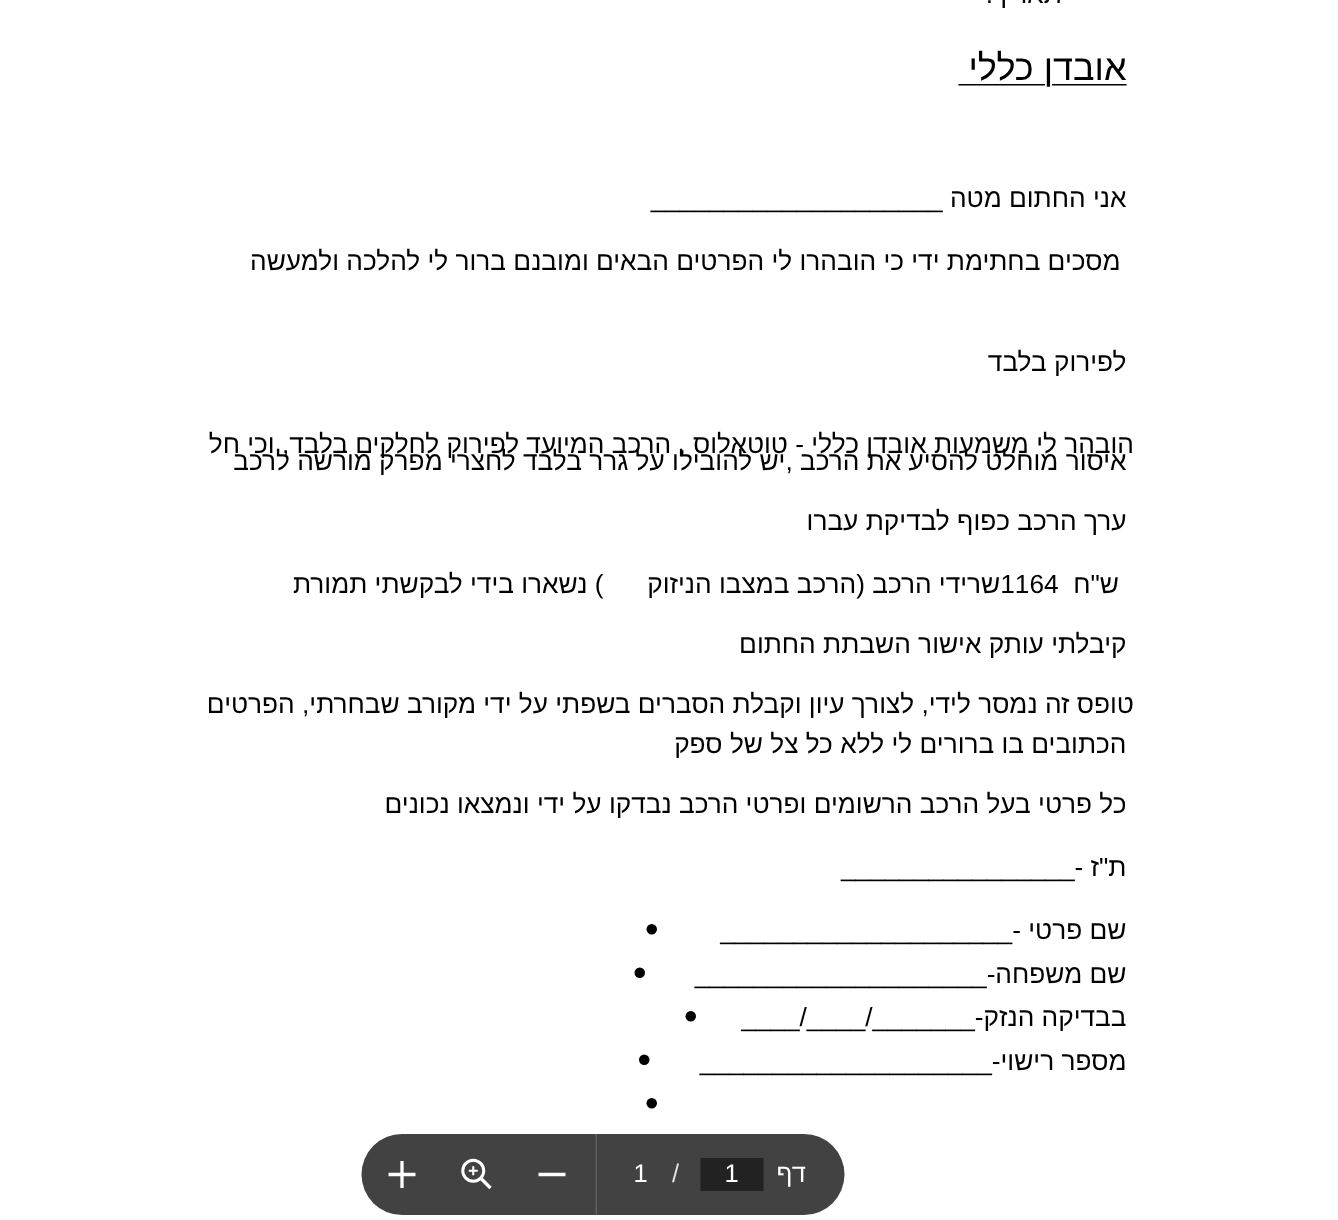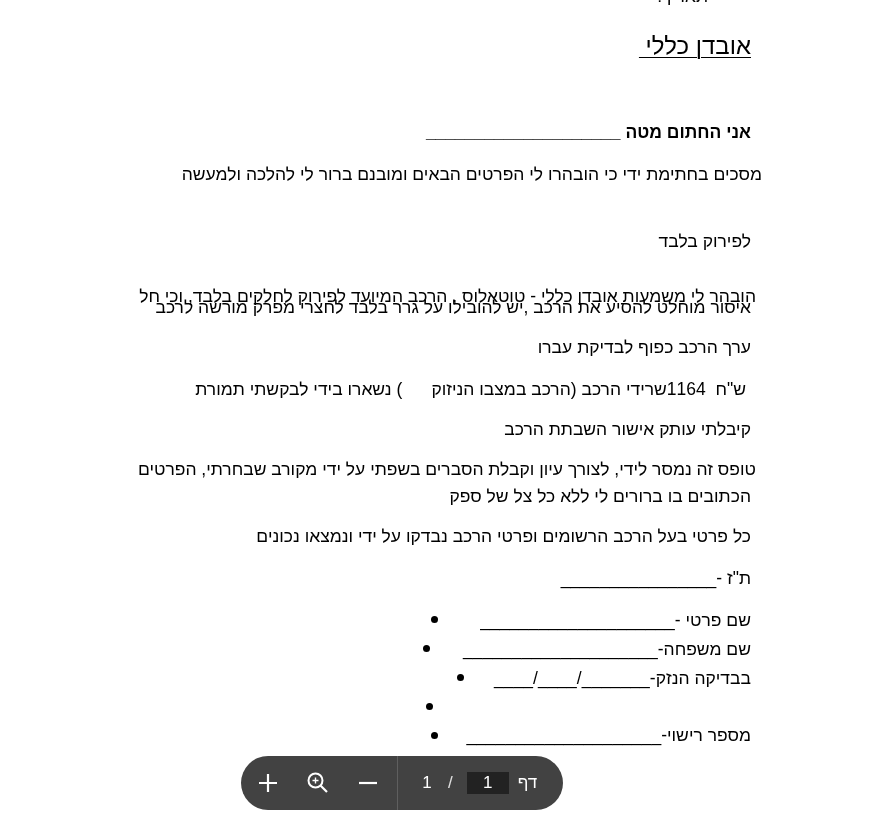--- a/index.html
+++ b/index.html
@@ -120,49 +120,49 @@
   </style>
 </head>
 <body>
 
 <div class="page">
 
   <div class="clip-top">תאריך:</div>
 
   <div class="title">אובדן כללי </div>
 
-  <div class="line" style="top:119px;font-weight:bold;">אני החתום מטה ____________________</div>
-  <div class="line" style="top:161px; right:130px;">מסכים בחתימת ידי כי הובהרו לי הפרטים הבאים ומובנם ברור לי להלכה ולמעשה</div>
+  <div class="line" style="top:119px;">אני החתום מטה ____________________</div>
+  <div class="line" style="top:161px; right:145px;">מסכים בחתימת ידי כי הובהרו לי הפרטים הבאים ומובנם ברור לי להלכה ולמעשה</div>
   <div class="line" style="top:228px;text-align:right;">לפירוק בלבד</div>
   <div class="line" style="top:283px; right:136px;">הובהר לי משמעות אובדן כללי - טוטאלוס , הרכב המיועד לפירוק לחלקים בלבד, וכי חל</div>
   <div class="line" style="top:294px;">איסור מוחלט להסיע את הרכב ,יש להובילו על גרר בלבד לחצרי מפרק מורשה לרכב</div>
   <div class="line" style="top:334px;">ערך הרכב כפוף לבדיקת עברו</div>
   <div class="line" style="top:376px; right:146px; white-space:pre;">ש"ח  1164שרידי הרכב (הרכב במצבו הניזוק      ) נשארו בידי לבקשתי תמורת</div>
-  <div class="line" style="top:416px;">קיבלתי עותק אישור השבתת הרכב</div>
+  <div class="line" style="top:416px;">קיבלתי עותק אישור השבתת החתום</div>
   <div class="line" style="top:456px; right:136px;">טופס זה נמסר לידי, לצורך עיון וקבלת הסברים בשפתי על ידי מקורב שבחרתי, הפרטים</div>
   <div class="line" style="top:483px;">הכתובים בו ברורים לי ללא כל צל של ספק</div>
   <div class="line" style="top:523px;">כל פרטי בעל הרכב הרשומים ופרטי הרכב נבדקו על ידי ונמצאו נכונים</div>
   <div class="line" style="top:565px;">ת"ז -________________</div>
 
   <div class="bullet-row" style="top:608px;">
     <span>שם פרטי -</span><span>____________________</span>
   </div>
   <div class="bullet-dot" style="left:431px; top:616px;"></div>
 
   <div class="bullet-row" style="top:637px;">
     <span>שם משפחה-</span><span>____________________</span>
   </div>
   <div class="bullet-dot" style="left:423px; top:645px;"></div>
 
   <div class="bullet-row" style="top:666px;">
     <span>בבדיקה הנזק-</span><span>_______/____/____</span>
   </div>
   <div class="bullet-dot" style="left:457px; top:674px;"></div>
 
-  <div class="bullet-row" style="top:695px;margin-top:28px;">
+  <div class="bullet-row" style="top:695px;">
     <span>מספר רישוי-</span><span>____________________</span>
   </div>
   <div class="bullet-dot" style="left:426px; top:703px;"></div>
 
   <div class="bullet-dot" style="left:431px; top:732px;"></div>
 
 </div>
 
 <div class="toolbar">
   <div class="tb-btn">

